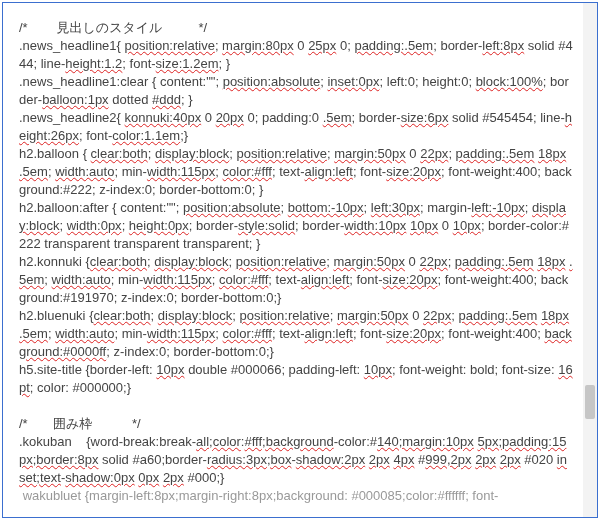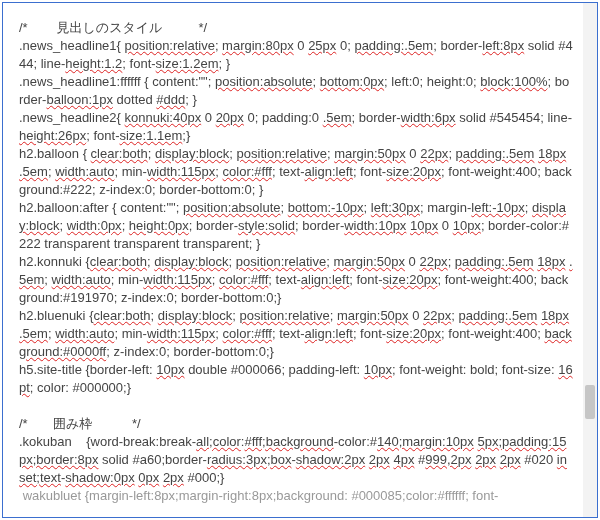--- a/index.html
+++ b/index.html
@@ -63,22 +63,22 @@
     text-decoration-color: #d22;
     text-decoration-thickness: 1px;
   }
 </style>
 </head>
 <body>
 
 <div class="frame">
   <div class="content code-text"><span>/*        見出しのスタイル          */</span>
 <span>.news_headline1</span>{ <span class="u">position:relative</span>; <span class="u">margin:80px</span> 0 <span class="u">25px</span> 0; <span class="u">padding:.5em</span>; border-<span class="u">left:8px</span> solid #444; line-<span class="u">height:1.2</span>; font-<span class="u">size:1.2em</span>; }
-<span>.news_headline1:ffffff </span>{ content:""; <span class="u">position:absolute</span>; <span class="u">bottom:0px</span>; left:0; height:0; <span class="u">block:100%</span>; border-<span class="u">balloon:1px</span> dotted <span class="u">#ddd</span>; }
-<span>.news_headline2</span>{ <span class="u">konnuki:40px</span> 0 <span class="u">20px</span> 0; padding:0 <span class="u">.5em</span>; border-<span class="u">width:6px</span> solid #545454; line-<span class="u">height:26px</span>; font-<span class="u">size:1.1em</span>;}
+<span>.news_headline1:clear </span>{ content:""; <span class="u">position:absolute</span>; <span class="u">inset:0px</span>; left:0; height:0; <span class="u">block:100%</span>; border-<span class="u">balloon:1px</span> dotted <span class="u">#ddd</span>; }
+<span>.news_headline2</span>{ <span class="u">konnuki:40px</span> 0 <span class="u">20px</span> 0; padding:0 <span class="u">.5em</span>; border-<span class="u">size:6px</span> solid #545454; line-<span class="u">height:26px</span>; font-<span class="u">color:1.1em</span>;}
 <span>h2.balloon </span>{ <span class="u">clear:both</span>; <span class="u">display:block</span>; <span class="u">position:relative</span>; <span class="u">margin:50px</span> 0 <span class="u">22px</span>; <span class="u">padding:.5em</span> <span class="u">18px</span> <span class="u">.5em</span>; <span class="u">width:auto</span>; min-<span class="u">width:115px</span>; <span class="u">color:#fff</span>; text-<span class="u">align:left</span>; font-<span class="u">size:20px</span>; font-weight:400; background:#222; z-index:0; border-bottom:0; }
 <span>h2.balloon:after </span>{ content:""; <span class="u">position:absolute</span>; <span class="u">bottom:-10px</span>; <span class="u">left:30px</span>; margin-<span class="u">left:-10px</span>; <span class="u">display:block</span>; <span class="u">width:0px</span>; <span class="u">height:0px</span>; border-<span class="u">style:solid</span>; border-<span class="u">width:10px</span> <span class="u">10px</span> 0 <span class="u">10px</span>; border-color:#222 transparent transparent transparent; }
 <span>h2.konnuki </span>{<span class="u">clear:both</span>; <span class="u">display:block</span>; <span class="u">position:relative</span>; <span class="u">margin:50px</span> 0 <span class="u">22px</span>; <span class="u">padding:.5em</span> <span class="u">18px</span> <span class="u">.5em</span>; <span class="u">width:auto</span>; min-<span class="u">width:115px</span>; <span class="u">color:#fff</span>; text-<span class="u">align:left</span>; font-<span class="u">size:20px</span>; font-weight:400; background:#191970; z-index:0; border-bottom:0;}
 <span>h2.bluenuki </span>{<span class="u">clear:both</span>; <span class="u">display:block</span>; <span class="u">position:relative</span>; <span class="u">margin:50px</span> 0 <span class="u">22px</span>; <span class="u">padding:.5em</span> <span class="u">18px</span> <span class="u">.5em</span>; <span class="u">width:auto</span>; min-<span class="u">width:115px</span>; <span class="u">color:#fff</span>; text-<span class="u">align:left</span>; font-<span class="u">size:20px</span>; font-weight:400; <span class="u">background:#0000ff</span>; z-index:0; border-bottom:0;}
 <span>h5.site-title </span>{border-left: <span class="u">10px</span> double #000066; padding-left: <span class="u">10px</span>; font-weight: bold; font-size: <span class="u">16pt</span>; color: #000000;}
 
 <span>/*       囲み枠           */</span>
 <span>.kokuban    </span>{word-break:break-<span class="u">all;color</span>:<span class="u">#fff;background</span>-color:#<span class="u">140;margin:10px</span> <span class="u">5px;padding:15px;border:8px</span> solid #a60;border-<span class="u">radius:3px;box</span>-<span class="u">shadow:2px</span> <span class="u">2px</span> <span class="u">4px</span> #<span class="u">999,2px</span> <span class="u">2px</span> <span class="u">2px</span> #020 <span class="u">inset;text</span>-<span class="u">shadow:0px</span> <span class="u">0px</span> <span class="u">2px</span> #000;}
 <span style="opacity:.55"> wakubluet {margin-left:8px;margin-right:8px;background: #000085;color:#ffffff; font-</span></div>
 

